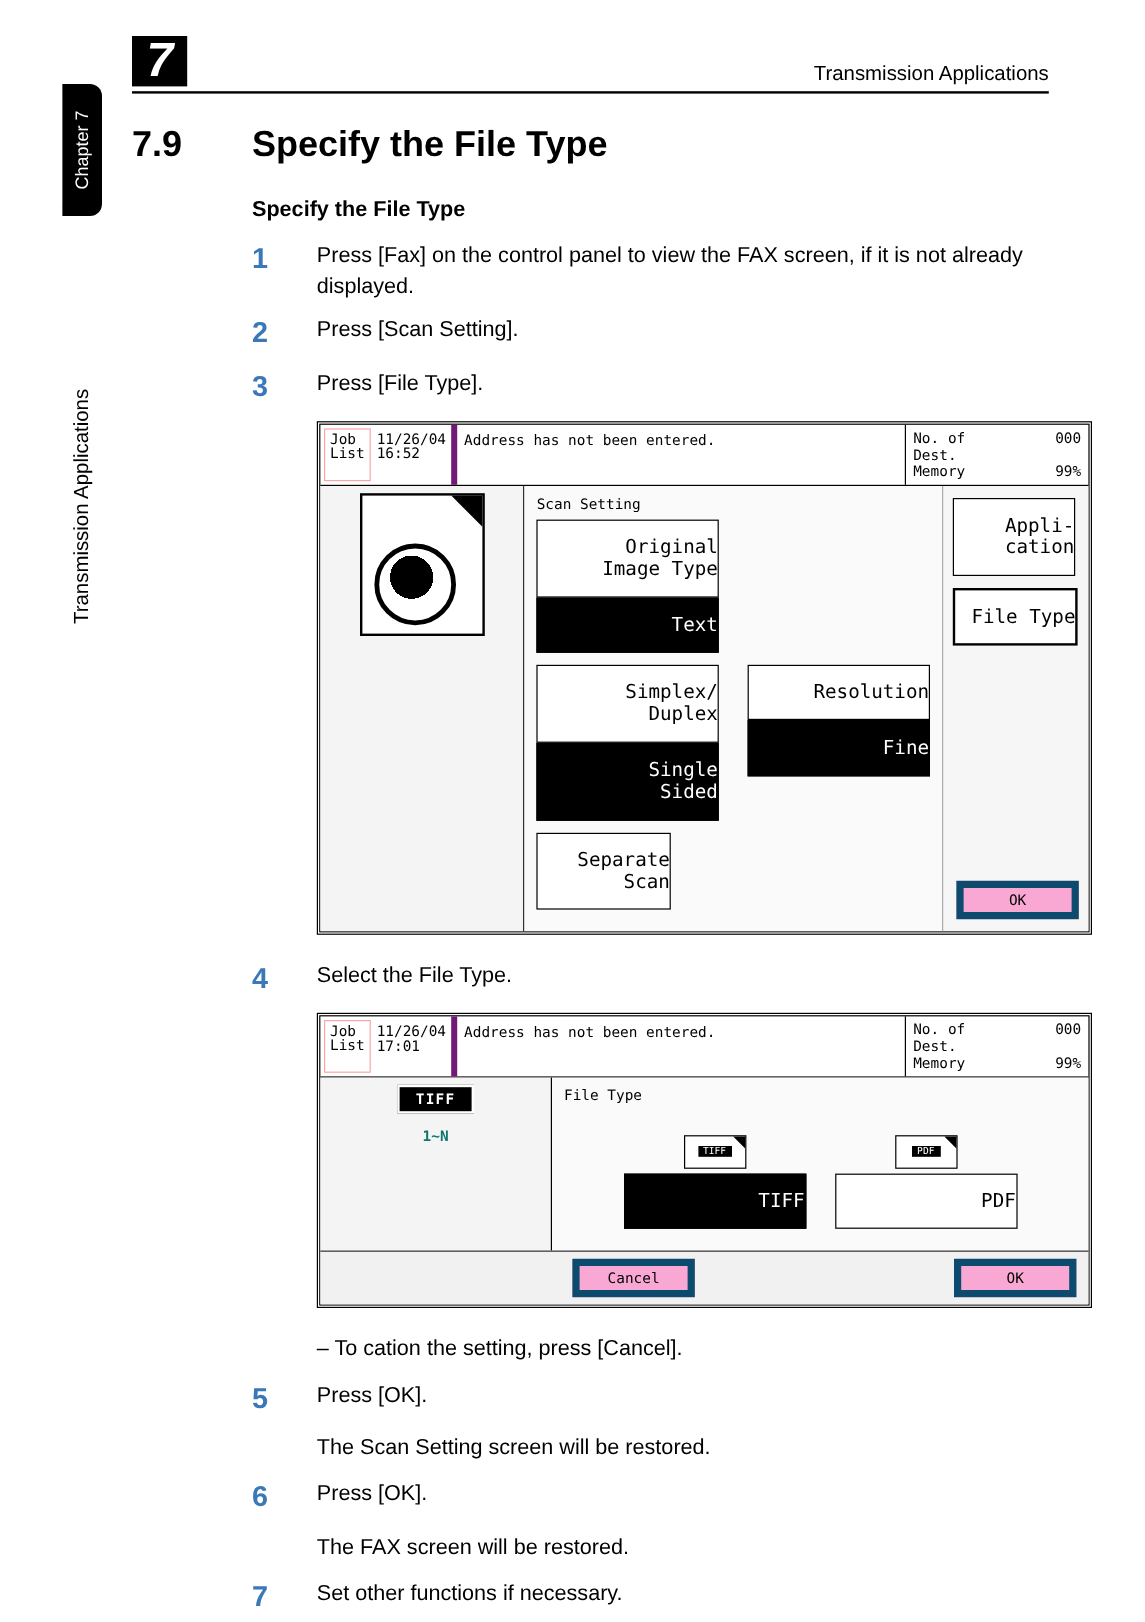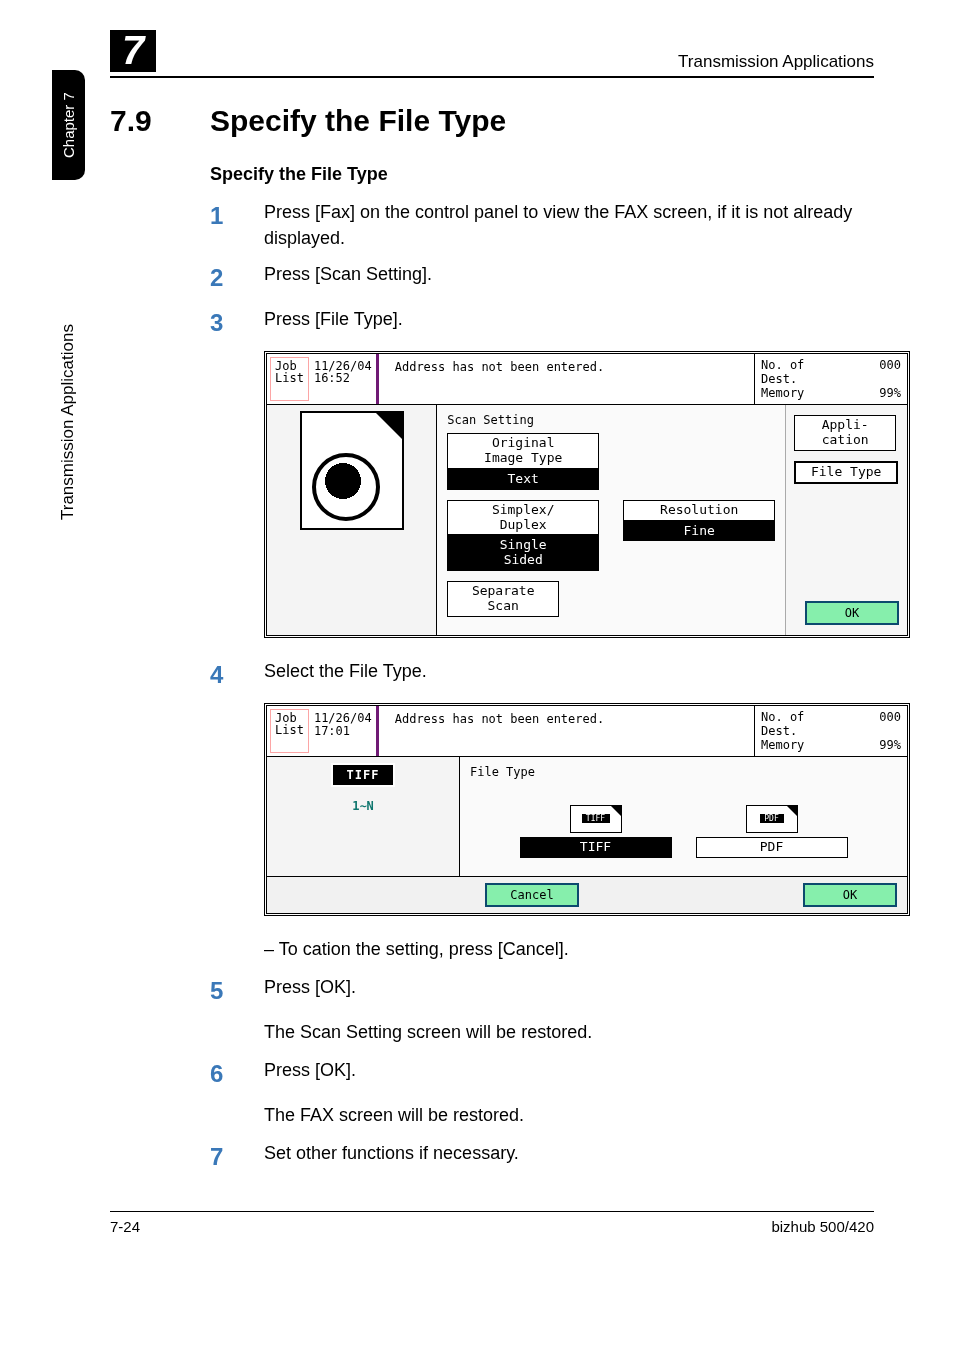--- a/index.html
+++ b/index.html
@@ -21,37 +21,37 @@
     
     .step{display:flex;margin:10px 0 10px 100px;font-size:18px;line-height:1.45}
     .stepnum{color:#3a78b8;font-weight:bold;font-size:24px;width:54px;flex-shrink:0}
     .indent{margin-left:154px;font-size:18px;line-height:1.45;margin-bottom:12px}
     .subitem{margin-left:174px;font-size:18px;line-height:1.45;margin-bottom:12px;text-indent:-20px}
     
     .lcd{margin:10px 0 20px 154px;border:3px double #000;background:#fff;width:640px;font-family:"Lucida Console",monospace;font-size:12px;color:#000}
     .lcd .topbar{display:flex;border-bottom:1px solid #000}
     .jobbox{border:1px solid #fca5a5;padding:2px 4px;margin:3px;line-height:1;background:#fff}
     .dt{padding:6px 4px 2px 2px;line-height:1.05}
-    .msgcell{flex:1;padding:6px 16px;border-left:3px solid #701a75}
+    .msgcell{flex:1;padding:6px 6px;border-left:5px solid #701a75}
     .rightcell{width:140px;padding:4px 6px;border-left:1px solid #000}
     .memrow{display:flex;justify-content:space-between}
     .lcd .mainrow{display:flex}
     .leftcol{width:180px;border-right:1px solid #000;padding:6px;display:flex;flex-direction:column;align-items:center;gap:6px;background:#f4f4f4}
     .docicon{width:100px;height:115px;border:2px solid #000;position:relative;background:#fff}
     .docicon:before{content:"";position:absolute;right:0;top:0;width:0;height:0;border-top:26px solid #000;border-left:26px solid transparent}
     .docicon:after{content:"";position:absolute;left:10px;top:40px;width:60px;height:60px;border:4px solid #000;border-radius:50%;background:radial-gradient(circle at 45% 40%,#000 0 18px,transparent 18px)}
     .tiffbadge{border:2px solid #fff;background:#000;color:#fff;padding:3px 14px;font-weight:bold;letter-spacing:1px}
     .ntext{color:#0f766e;font-weight:bold;margin-top:6px}
     .rightcol{flex:1;padding:8px 10px;background:#fafafa}
     .grouptitle{font-weight:normal;margin-bottom:6px}
     .btnrow{display:flex;gap:24px;margin-bottom:10px}
-    .softbtn{border:1px solid #000;padding:2px 0;width:150px;text-align:center;background:#fff;font-size:13px;line-height:1.15}
+    .softbtn{border:1px solid #000;padding:13px 0;width:150px;text-align:right;background:#fff;font-size:16px;line-height:1.15}
     .softbtn.inv{background:#000;color:#fff}
     .sideappcol{width:120px;display:flex;flex-direction:column;gap:10px;padding:10px 8px;border-left:1px solid #aaa;background:#f6f6f6}
-    .okbtn{border:2px solid #0c4a6e;padding:3px 0;width:90px;text-align:center;background:#86efac;margin-left:auto}
+    .okbtn{border:6px solid #0c4a6e;padding:3px 0;width:90px;text-align:center;background:#f9a8d4;margin-left:auto}
     .bottombar{display:flex;justify-content:flex-end;gap:16px;padding:6px 10px;border-top:1px solid #000;background:#f1f1f1}
     .footline{border-top:1px solid #000;margin-top:36px;padding-top:6px;display:flex;justify-content:space-between;font-size:15px}
   </style>
 </head>
 <body>
 
 <div class="sidetab chaptab">Chapter 7</div>
 <div class="sidetab titletab">Transmission Applications</div>
 
 <div class="page">

